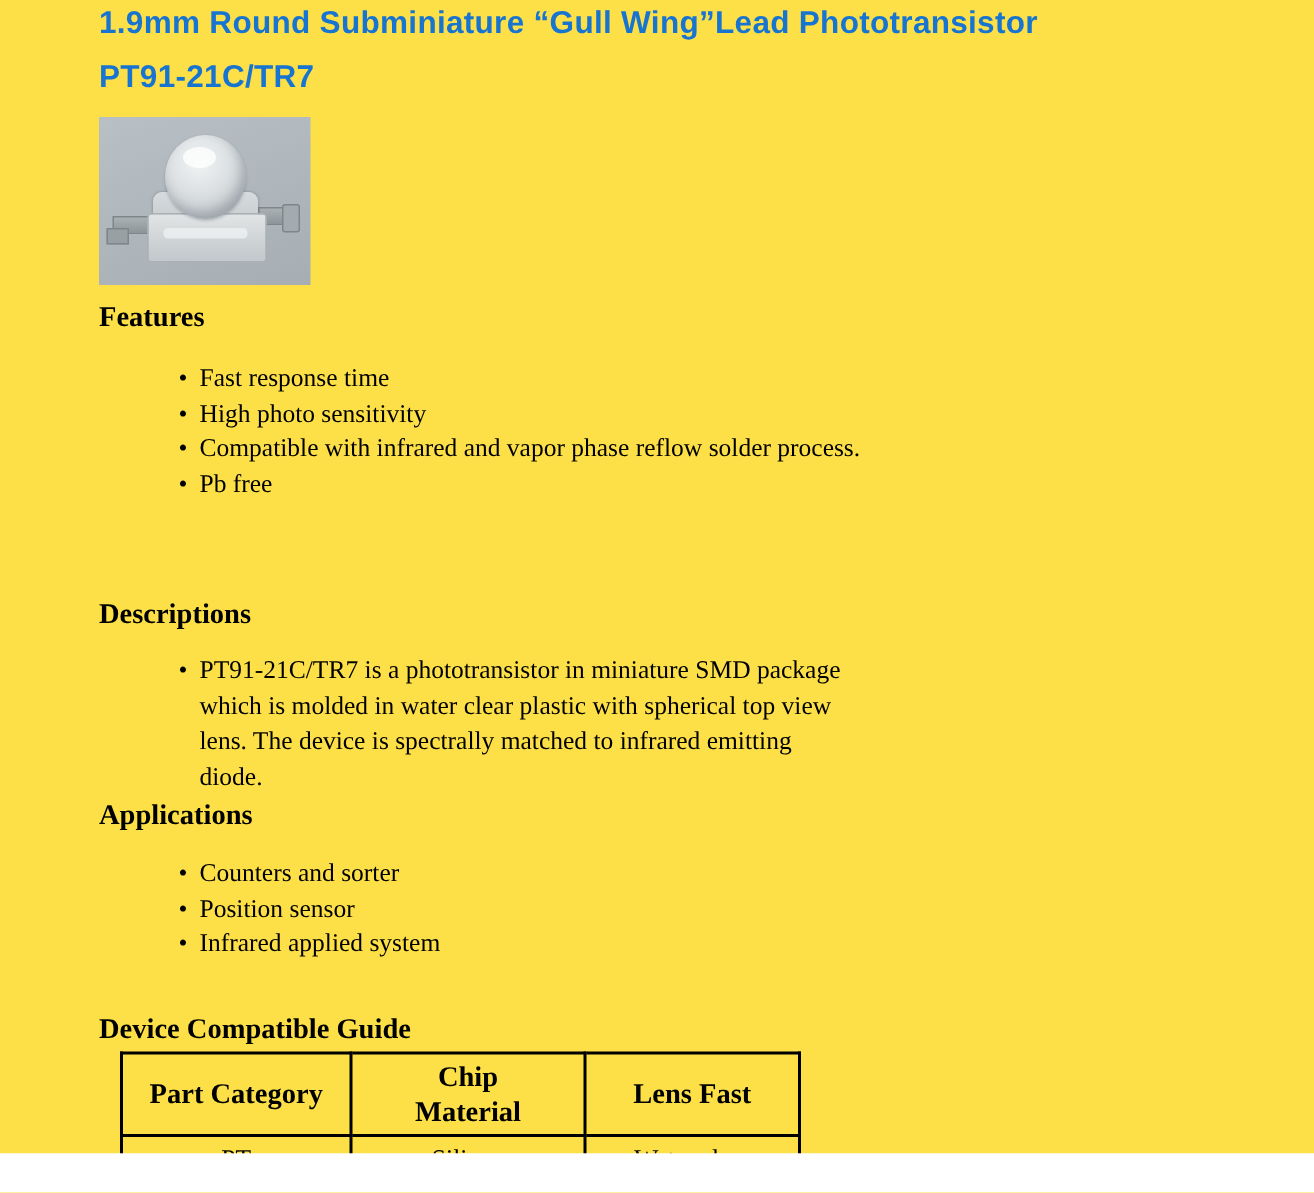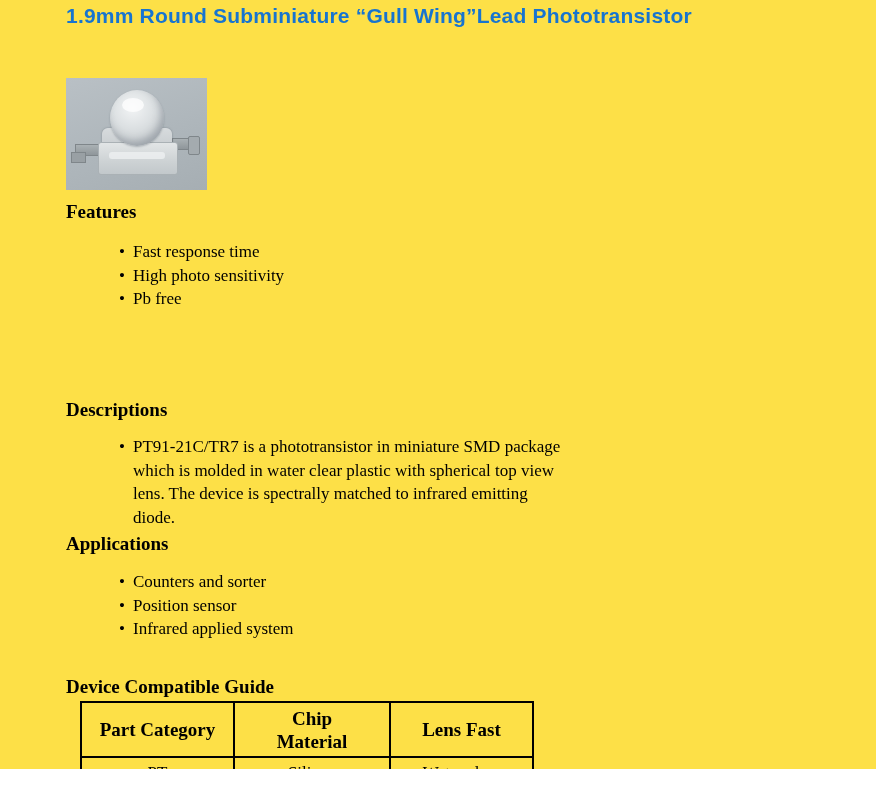--- a/index.html
+++ b/index.html
@@ -147,40 +147,42 @@
   .col-part { width:153px; }
   .col-chip { width:156px; }
   .col-lens { width:143px; }
 </style>
 </head>
 <body>
 
 <div class="page">
 
   <div class="title1">1.9mm Round Subminiature “Gull Wing”Lead Phototransistor</div>
+  <div class="title2">PT91-21C/TR7</div>
 
   <div class="photo">
     <div class="pt-lead-left"></div>
     <div class="pt-lead-left-foot"></div>
     <div class="pt-lead-right"></div>
     <div class="pt-lead-right-foot"></div>
     <div class="pt-collar"></div>
     <div class="pt-body">
       <div class="pt-body-streak"></div>
     </div>
     <div class="pt-chip"></div>
     <div class="pt-dome">
       <div class="pt-dome-hl"></div>
     </div>
   </div>
 
   <div class="sec-heading" id="features-heading">Features</div>
   <ul class="bullets" id="features-list">
     <li>Fast response time</li>
     <li>High photo sensitivity</li>
+    <li>Compatible with infrared and vapor phase reflow solder process.</li>
     <li>Pb free</li>
   </ul>
 
   <div class="sec-heading" id="descriptions-heading">Descriptions</div>
   <ul class="bullets" id="descriptions-list">
     <li>PT91-21C/TR7 is a phototransistor in miniature SMD package
 which is molded in water clear plastic with spherical top view
 lens. The device is spectrally matched to infrared emitting
 diode.</li>
   </ul>

